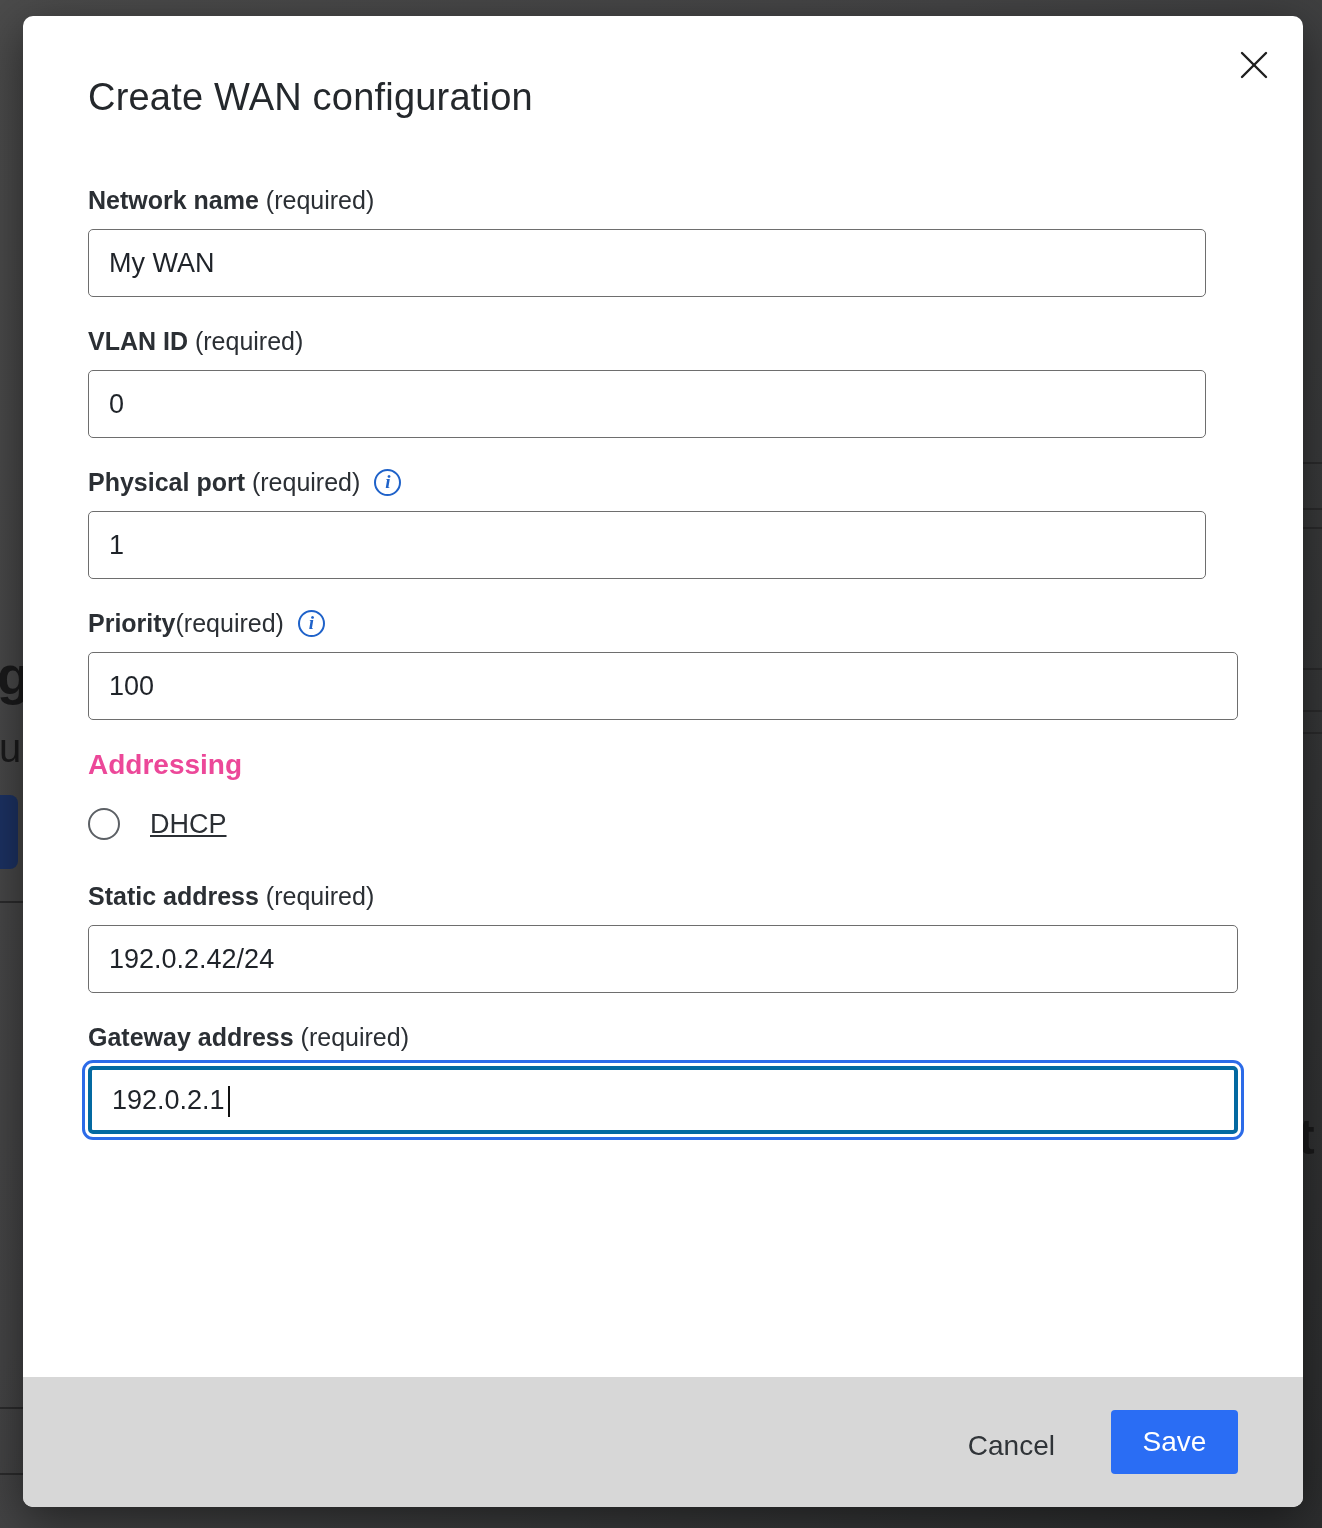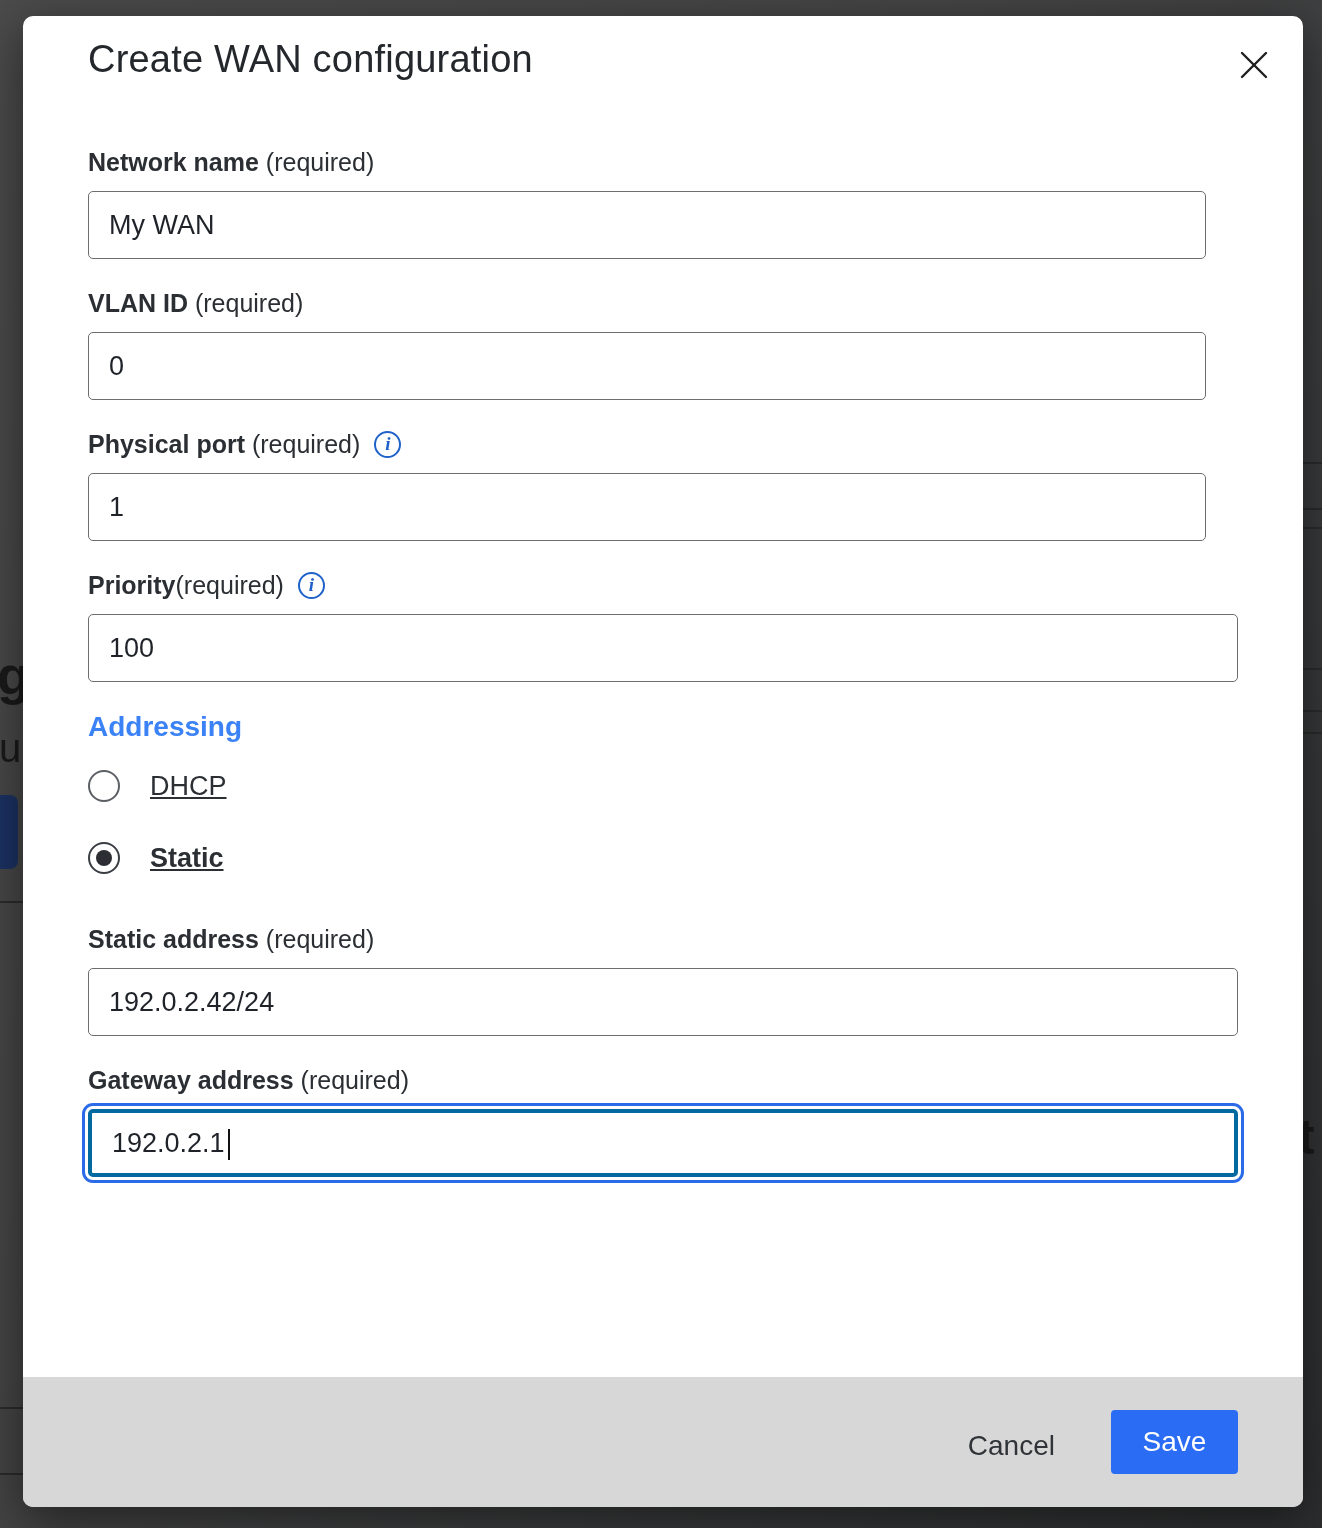--- a/index.html
+++ b/index.html
@@ -21,21 +21,21 @@
   .frag-blue { position: absolute; left: -12px; top: 795px; width: 30px; height: 74px;
                background: #1c3263; border-radius: 8px; }
   .frag-line { position: absolute; left: 0; width: 100%; height: 2px; background: #2b2b2c; }
 
   
   .modal {
     position: absolute; left: 23px; top: 16px; width: 1280px; height: 1491px;
     background: #ffffff; border-radius: 10px; display: flex; flex-direction: column;
     box-shadow: 0 12px 48px rgba(0,0,0,0.5);
   }
-  .modal-body { flex: 1 1 auto; padding: 20px 65px 0 65px; position: relative; overflow: hidden; }
+  .modal-body { flex: 1 1 auto; padding: 58px 65px 0 65px; position: relative; overflow: hidden; }
 
   .modal-title { font-size: 38px; font-weight: 400; color: #24282c; line-height: 46px; margin: 0 0 64px 0; letter-spacing: 0.2px; }
 
   .close-btn {
     position: absolute; top: 26px; right: 26px; width: 46px; height: 46px;
     background: transparent; border: none; cursor: pointer;
     display: flex; align-items: center; justify-content: center;
   }
 
   .field-group { margin-bottom: 28px; }
@@ -56,21 +56,21 @@
     padding: 0 20px; outline: none;
   }
   .text-input.wide { width: 1150px; }
   .gateway-wrap { position: relative; width: 1150px; }
   .text-input.focused {
     border: 4px solid #0369a1;
     outline: 3px solid #2c6be8; outline-offset: 3px;
   }
   .caret { position: absolute; left: 140px; top: 20px; width: 2px; height: 31px; background: #111; pointer-events: none; }
 
-  .section-heading { font-size: 28px; font-weight: 700; color: #3b82f6; line-height: 34px; margin-bottom: 26px; }
+  .section-heading { font-size: 28px; font-weight: 700; color: #ec4899; line-height: 34px; margin-bottom: 26px; }
 
   .radio-row { display: flex; align-items: center; margin-bottom: 40px; cursor: pointer; }
   .radio-row.last { margin-bottom: 49px; }
   .radio-circle {
     width: 32px; height: 32px; border-radius: 50%; border: 2px solid #5c6065;
     flex: 0 0 auto; display: flex; align-items: center; justify-content: center; background: #fff;
   }
   .radio-circle.selected { border-color: #3a3e43; }
   .radio-dot { width: 16px; height: 16px; border-radius: 50%; background: #2b2e32; }
   .radio-label { font-size: 27px; color: #2b2f34; margin-left: 30px; text-decoration: underline; }
@@ -158,26 +158,20 @@
         <input class="text-input wide" type="text" value="100" style="">
       </div>
 
       <div class="section-heading">Addressing</div>
 
       <div class="radio-row">
         <span class="radio-circle"></span>
         <span class="radio-label">DHCP</span>
       </div>
 
-      <div class="radio-row last">
-        <span class="radio-circle selected">
-            <span class="radio-dot"></span>
-          </span>
-        <span class="radio-label bold">Static</span>
-      </div>
 
       <div class="field-group">
         <div class="field-label">
           <span class="lbl">Static address</span>
             <span class="req"> (required)</span>
         </div>
         <input class="text-input wide" type="text" value="192.0.2.42/24" style="">
       </div>
 
       <div class="field-group">

